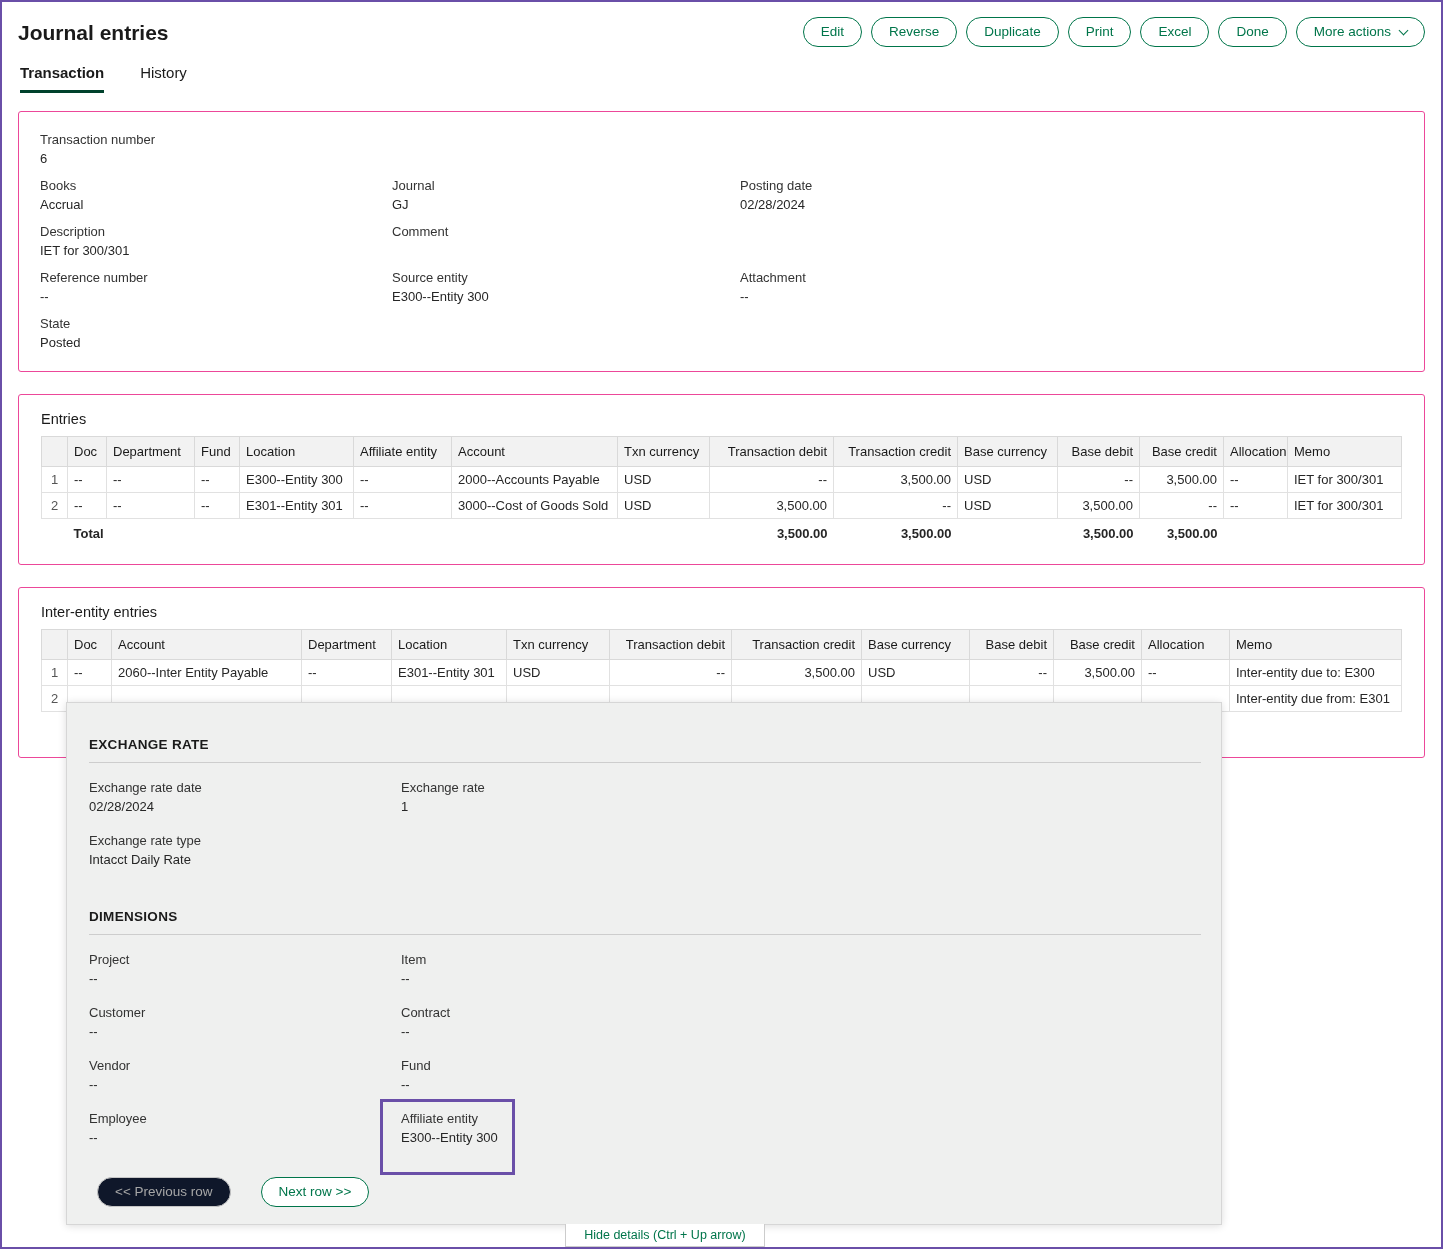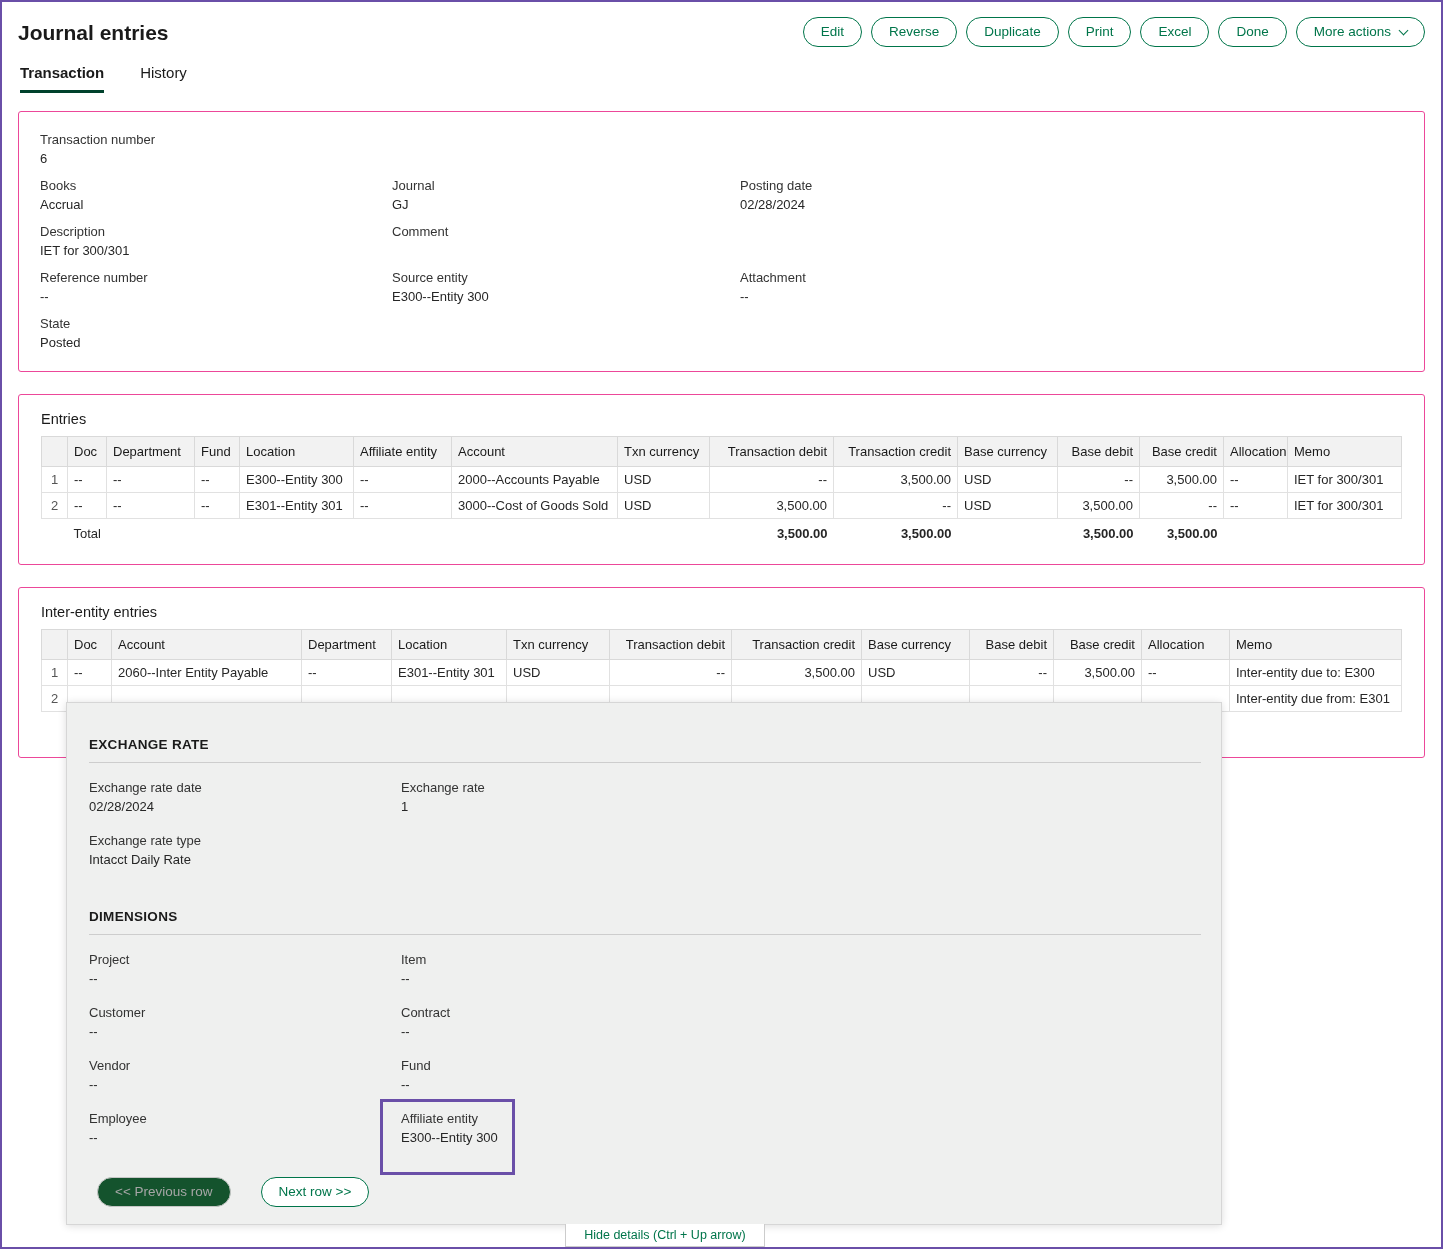--- a/index.html
+++ b/index.html
@@ -46,21 +46,21 @@
   
   .grid-table { border-collapse:collapse; table-layout:fixed; width:calc(100% - 44px); margin:9px 22px 16px 22px; font-size:13px; color:#262626; }
   .grid-table th {
     background:#f2f2f2; border:1px solid #d9d9d9; font-weight:400; font-size:13px; color:#1a1a1a;
     padding:7px 6px; text-align:left; white-space:nowrap; overflow:hidden;
   }
   .grid-table td { border:1px solid #e1e1e1; padding:5px 6px; white-space:nowrap; overflow:hidden; }
   .grid-table .num { text-align:center; color:#555; }
   .grid-table .r { text-align:right; }
   .total-row td { border:none; font-weight:bold; padding:7px 6px; }
-  .total-row .total-label { font-weight:normal;margin-top:38px; }
+  .total-row .total-label { font-weight:bold;margin-top:38px; }
 
   
   .overlay {
     position:absolute; left:64px; top:700px; width:1156px; height:523px;
     background: var(--overlay-bg, #EFF0EF);
     border:1px solid #d6d6d6; box-shadow:0 1px 8px rgba(0,0,0,.14);
     padding:34px 20px 0 22px; z-index:5;
   }
   .section-title { font-size:13.5px; font-weight:bold; color:#1a1a1a; letter-spacing:.3px; }
   .section-title.dims { margin-top:24px; }
@@ -68,21 +68,21 @@
   .ov-grid { display:grid; grid-template-columns:312px 1fr; }
   .ov-field { margin-bottom:16px; }
   .ov-field .flabel { line-height:18px; }
   .ov-field .fvalue { line-height:19px; }
   .highlight {
     border:3px solid var(--highlight-purple, #6A4FA8);
     width:fit-content; padding:8px 14px 9px 18px; margin:-11px 0 -12px -21px;
     background:transparent;
   }
   .ov-buttons { display:flex; gap:30px; margin-top:14px; margin-left:8px; }
-  .pill.disabled { color:#a6a6a6; border-color:#c6c6c6; background:#14532d; cursor:default; }
+  .pill.disabled { color:#a6a6a6; border-color:#c6c6c6; background:#0f172a; cursor:default; }
 
   
   .hide-tab {
     position:absolute; left:563px; bottom:0; width:200px; height:23px;
     background:#fff; border:1px solid #ccc; border-top:none; z-index:6;
     display:flex; align-items:center; justify-content:center;
     font-size:12.5px; color: var(--accent-green, #00754A); cursor:pointer;
   }
 </style>
 </head>

